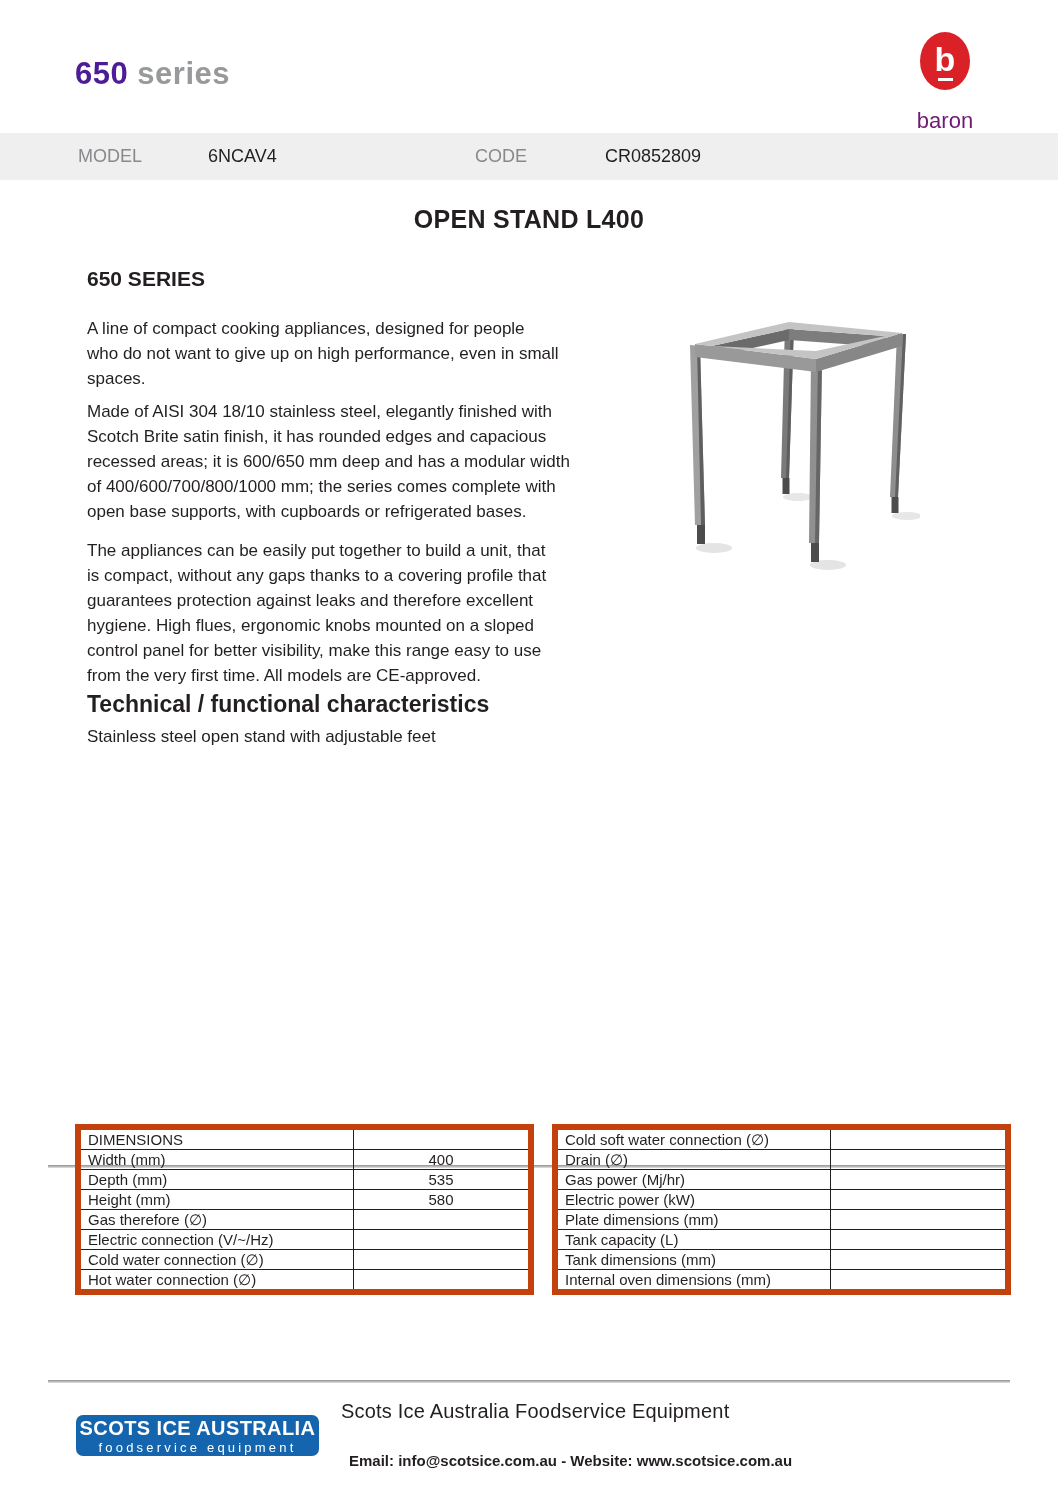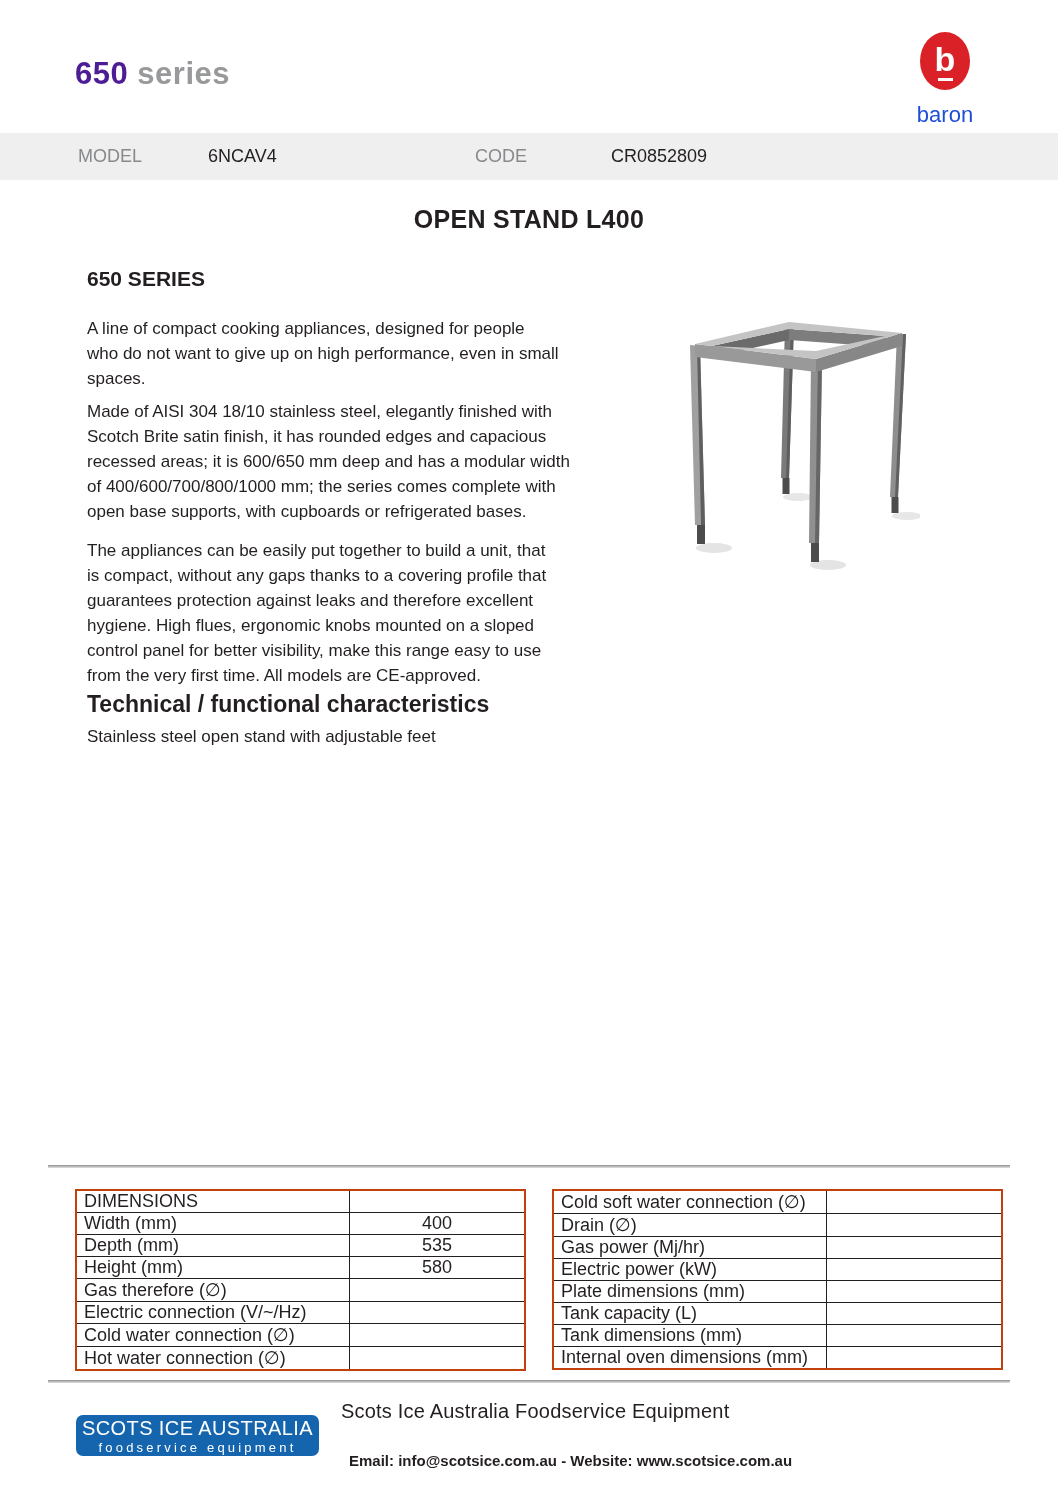--- a/index.html
+++ b/index.html
@@ -9,57 +9,57 @@
   }
   
   .series-title { position:absolute; left:75px; top:56px; font-size:31px; font-weight:700; letter-spacing:.5px; }
   .series-number { color:#4c1d95; }
   .series-word { color:#97999b; }
   .baron-logo { position:absolute; left:908px; top:32px; width:74px; text-align:center; }
   .baron-oval { width:50px; height:58px; border-radius:50%; background:#da2128; margin:0 auto;
     display:flex; flex-direction:column; align-items:center; justify-content:center; }
   .baron-b { color:#fff; font-size:34px; font-weight:700; line-height:1; }
   .baron-underline { width:15px; height:3px; background:#fff; margin-top:2px; }
-  .baron-word { font-size:22px; color:#1d4ed8; margin-top:13px; line-height:1.1; }
+  .baron-word { font-size:22px; color:#701a75; margin-top:19px; line-height:1.1; }
   
   .model-bar { position:absolute; left:0; top:133px; width:1058px; height:47px; background:#efefef;padding-left:38px; }
   .model-bar span { position:absolute; top:13px; font-size:18px; }
   .model-label  { left:78px;  color:#87898c; }
   .model-value  { left:208px; color:#231f20; }
   .code-label   { left:475px; color:#87898c; }
-  .code-value   { left:605px; color:#231f20;margin-left:6px; }
+  .code-value   { left:605px; color:#231f20; }
   
   .doc-title { position:absolute; left:0; top:205px; width:1058px; text-align:center;
     font-size:25px; font-weight:700; letter-spacing:.3px; }
   
   .desc-heading { position:absolute; left:87px; top:267px; font-size:21px; font-weight:700; }
   .para { position:absolute; left:87px; width:525px; font-size:17px; line-height:25px; white-space:pre-line; }
   .p1 { top:299px; } .p2 { top:382px; } .p3 { top:512px;margin-top:26px; }
   .tech-heading { position:absolute; left:87px; top:691px; font-size:23px; font-weight:700; }
   .tech-sub { position:absolute; left:87px; top:727px; font-size:17px; }
   
   .figure { position:absolute; left:670px; top:292px; width:250px; height:285px; }
   
   .rule { position:absolute; left:48px; width:962px; height:3px;
     background:linear-gradient(to bottom,#8f8f8f,#e3e3e3); }
   .rule-top { top:1165px; } .rule-bottom { top:1380px; }
   
-  table.spec-table { position:absolute; top:1189px; border-collapse:collapse; table-layout:fixed;
-    font-size:18px; border:2px solid #c2410c; }
+  table.spec-table { position:absolute; top:1124px; border-collapse:collapse; table-layout:fixed;
+    font-size:15px; border:6px solid #c2410c; }
   .left-table { left:75px; width:432px; }
   .right-table { left:552px; width:430px; }
   table.spec-table td { border:1px solid #231f20; height:19px; padding:0 7px; vertical-align:middle;
     overflow:hidden; white-space:nowrap; }
   td.spec-label { width:258px; text-align:left; }
   td.spec-value { width:160px; text-align:center; }
   td.indent { padding-left:34px; }
   
   .scots-logo { position:absolute; left:76px; top:1415px; width:243px; height:41px; background:#1565ae;
     border-radius:7px; color:#fff; display:flex; flex-direction:column; align-items:center; justify-content:center; }
-  .scots-logo-main { font-size:20px; font-weight:400; letter-spacing:.4px; line-height:1;text-align:center; }
+  .scots-logo-main { font-size:20px; font-weight:700; letter-spacing:.4px; line-height:1;text-align:center; }
   .scots-logo-sub { font-size:13px; letter-spacing:3.2px; margin-top:3px; line-height:1; }
   .footer-company { position:absolute; left:341px; top:1400px; font-size:20px; letter-spacing:.2px; }
   .footer-address { position:absolute; left:341px; top:1428px; font-size:15px; font-weight:700; }
   .footer-contact { position:absolute; left:341px; top:1452px; font-size:15px; font-weight:700;margin-left:8px; }
 </style>
 </head>
 <body>
 
 <div class="page">
 

